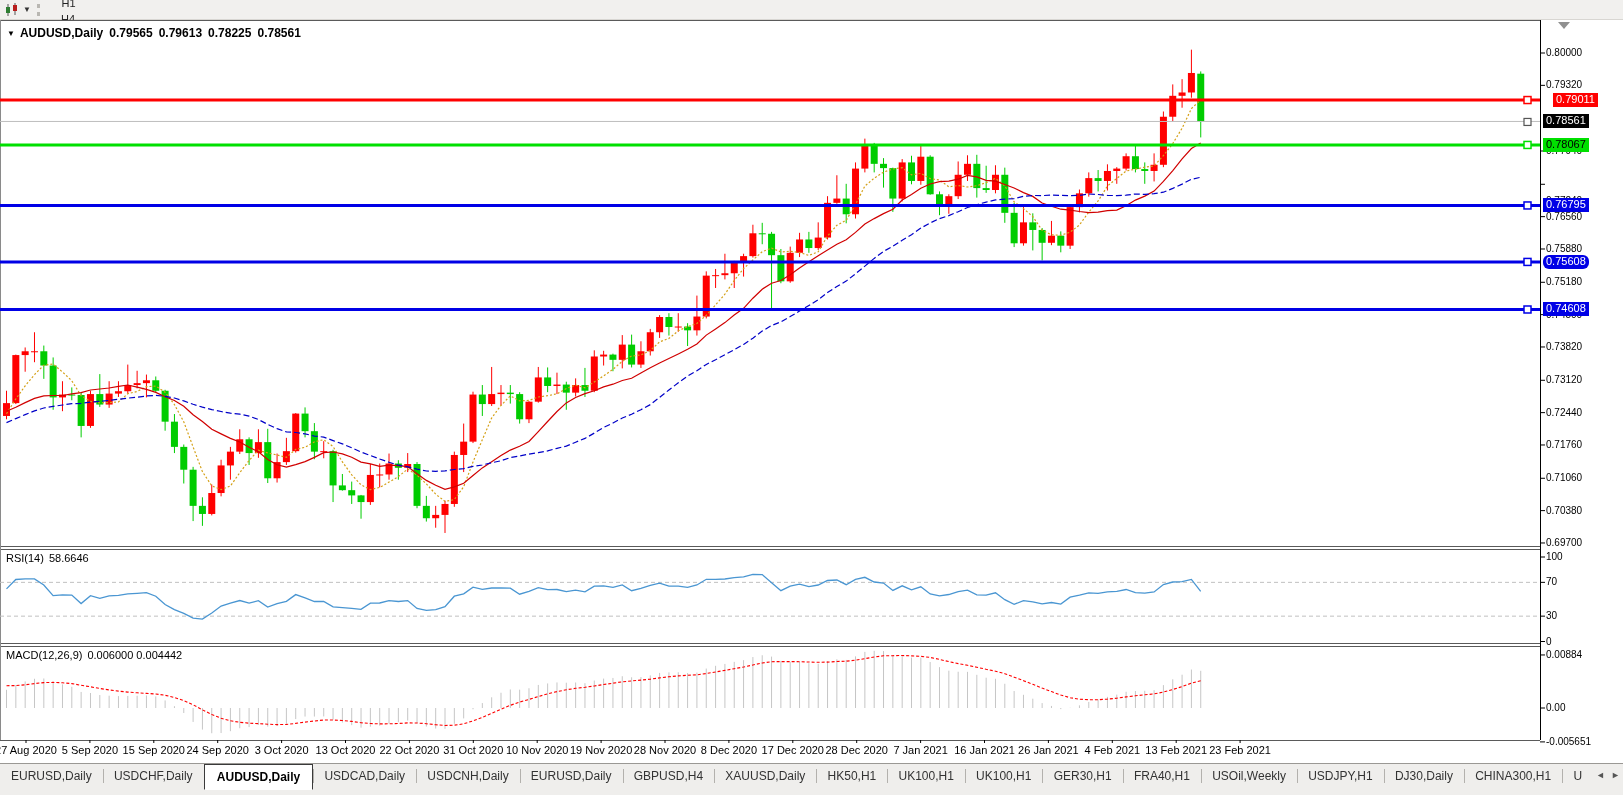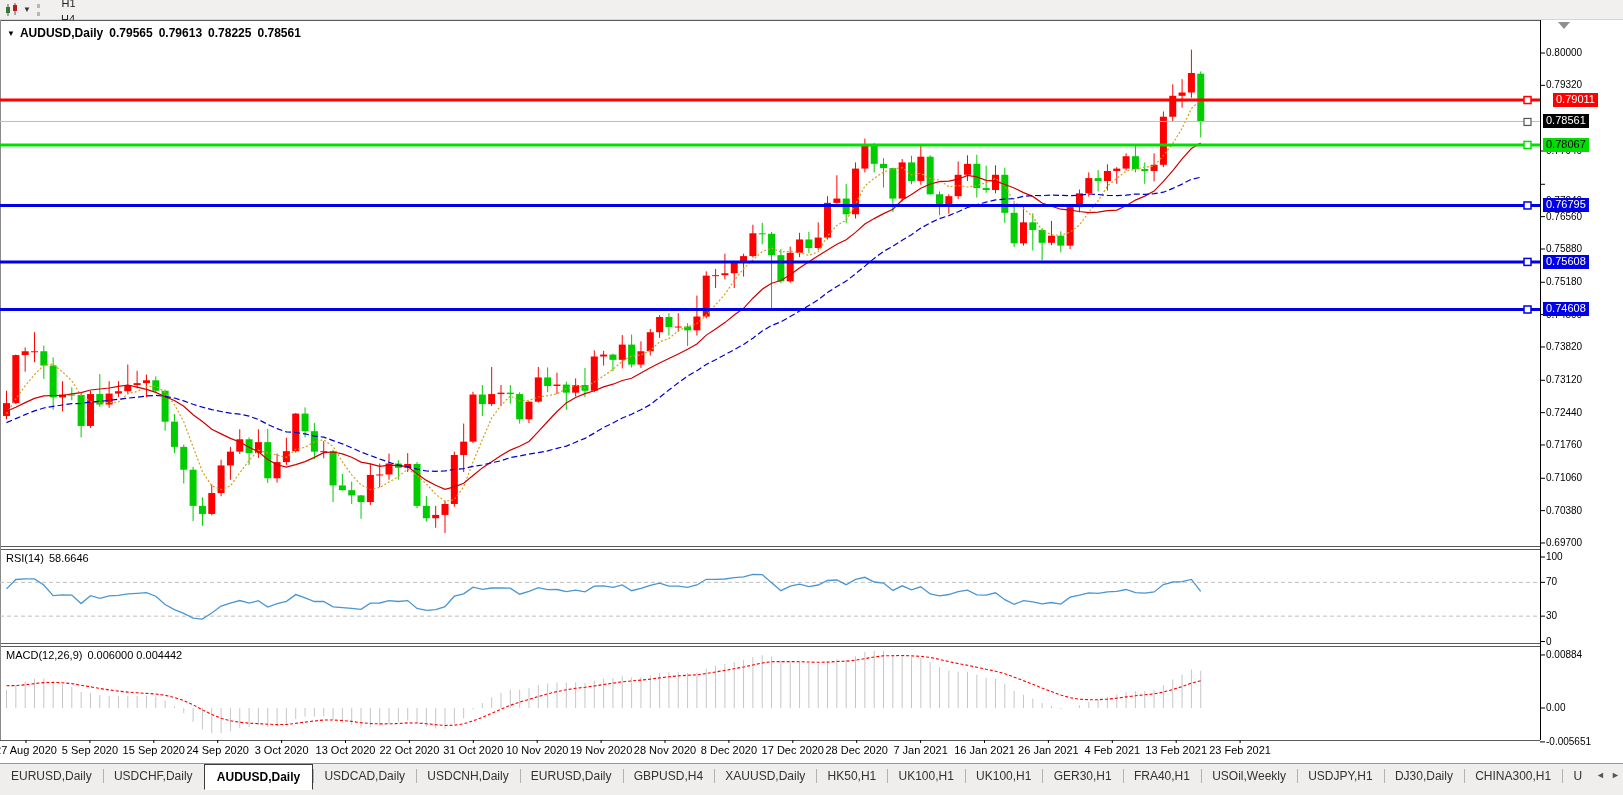--- a/index.html
+++ b/index.html
@@ -576,21 +576,21 @@
         <div class="axis-label" style="top: 531px;">100</div>
         <div class="axis-label" style="top: 556.35px;">70</div>
         <div class="axis-label" style="top: 590.15px;">30</div>
         <div class="axis-label" style="top: 615.5px;">0</div>
         <div class="axis-label" style="top: 628.96px;">0.00884</div>
         <div class="axis-label" style="top: 682px;">0.00</div>
         <div class="axis-label" style="top: 715.906px;">-0.005651</div>
         <div class="badge" style="top: 73.0467px; background: rgb(255, 0, 0); color: rgb(255, 255, 255); margin-left: 10px;">0.79011</div>
         <div class="badge" style="top: 117.953px; background: rgb(0, 224, 0); color: rgb(0, 0, 0);">0.78067</div>
         <div class="badge" style="top: 178.462px; background: rgb(0, 0, 230); color: rgb(255, 255, 255);">0.76795</div>
-        <div class="badge" style="top: 234.927px; background: rgb(0, 0, 230); color: rgb(255, 255, 255);">0.75608</div>
+        <div class="badge" style="top: 234.927px; background: rgb(0, 0, 230); color: rgb(255, 255, 255); border-radius: 6px;">0.75608</div>
         <div class="badge" style="top: 282.497px; background: rgb(0, 0, 230); color: rgb(255, 255, 255);">0.74608</div>
         <div class="badge" style="top: 94.4532px; background: rgb(0, 0, 0); color: rgb(255, 255, 255);">0.78561</div>
         <div class="date-label" style="left: 26px; top: 724px;">27 Aug 2020</div>
         <div class="date-label" style="left: 89.9px; top: 724px;">5 Sep 2020</div>
         <div class="date-label" style="left: 153.8px; top: 724px;">15 Sep 2020</div>
         <div class="date-label" style="left: 217.7px; top: 724px;">24 Sep 2020</div>
         <div class="date-label" style="left: 281.6px; top: 724px;">3 Oct 2020</div>
         <div class="date-label" style="left: 345.5px; top: 724px;">13 Oct 2020</div>
         <div class="date-label" style="left: 409.4px; top: 724px;">22 Oct 2020</div>
         <div class="date-label" style="left: 473.3px; top: 724px;">31 Oct 2020</div>

